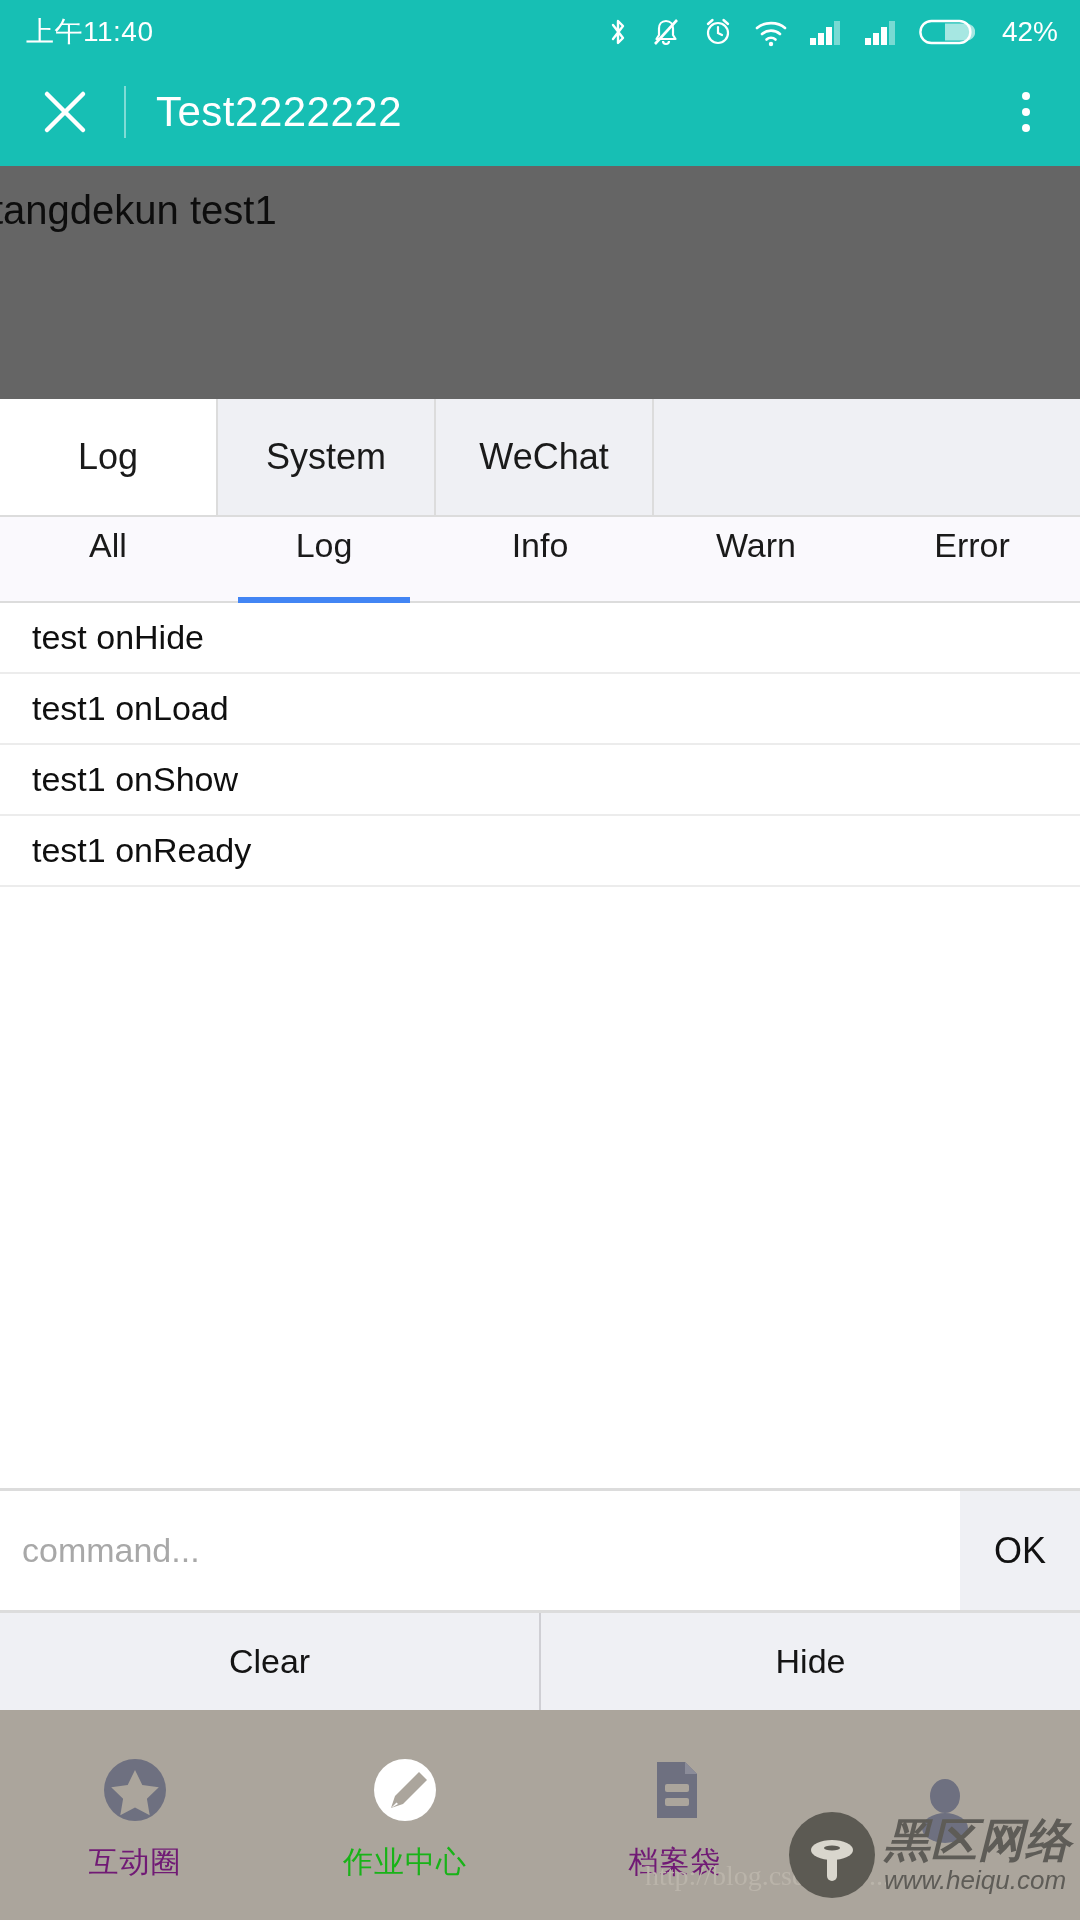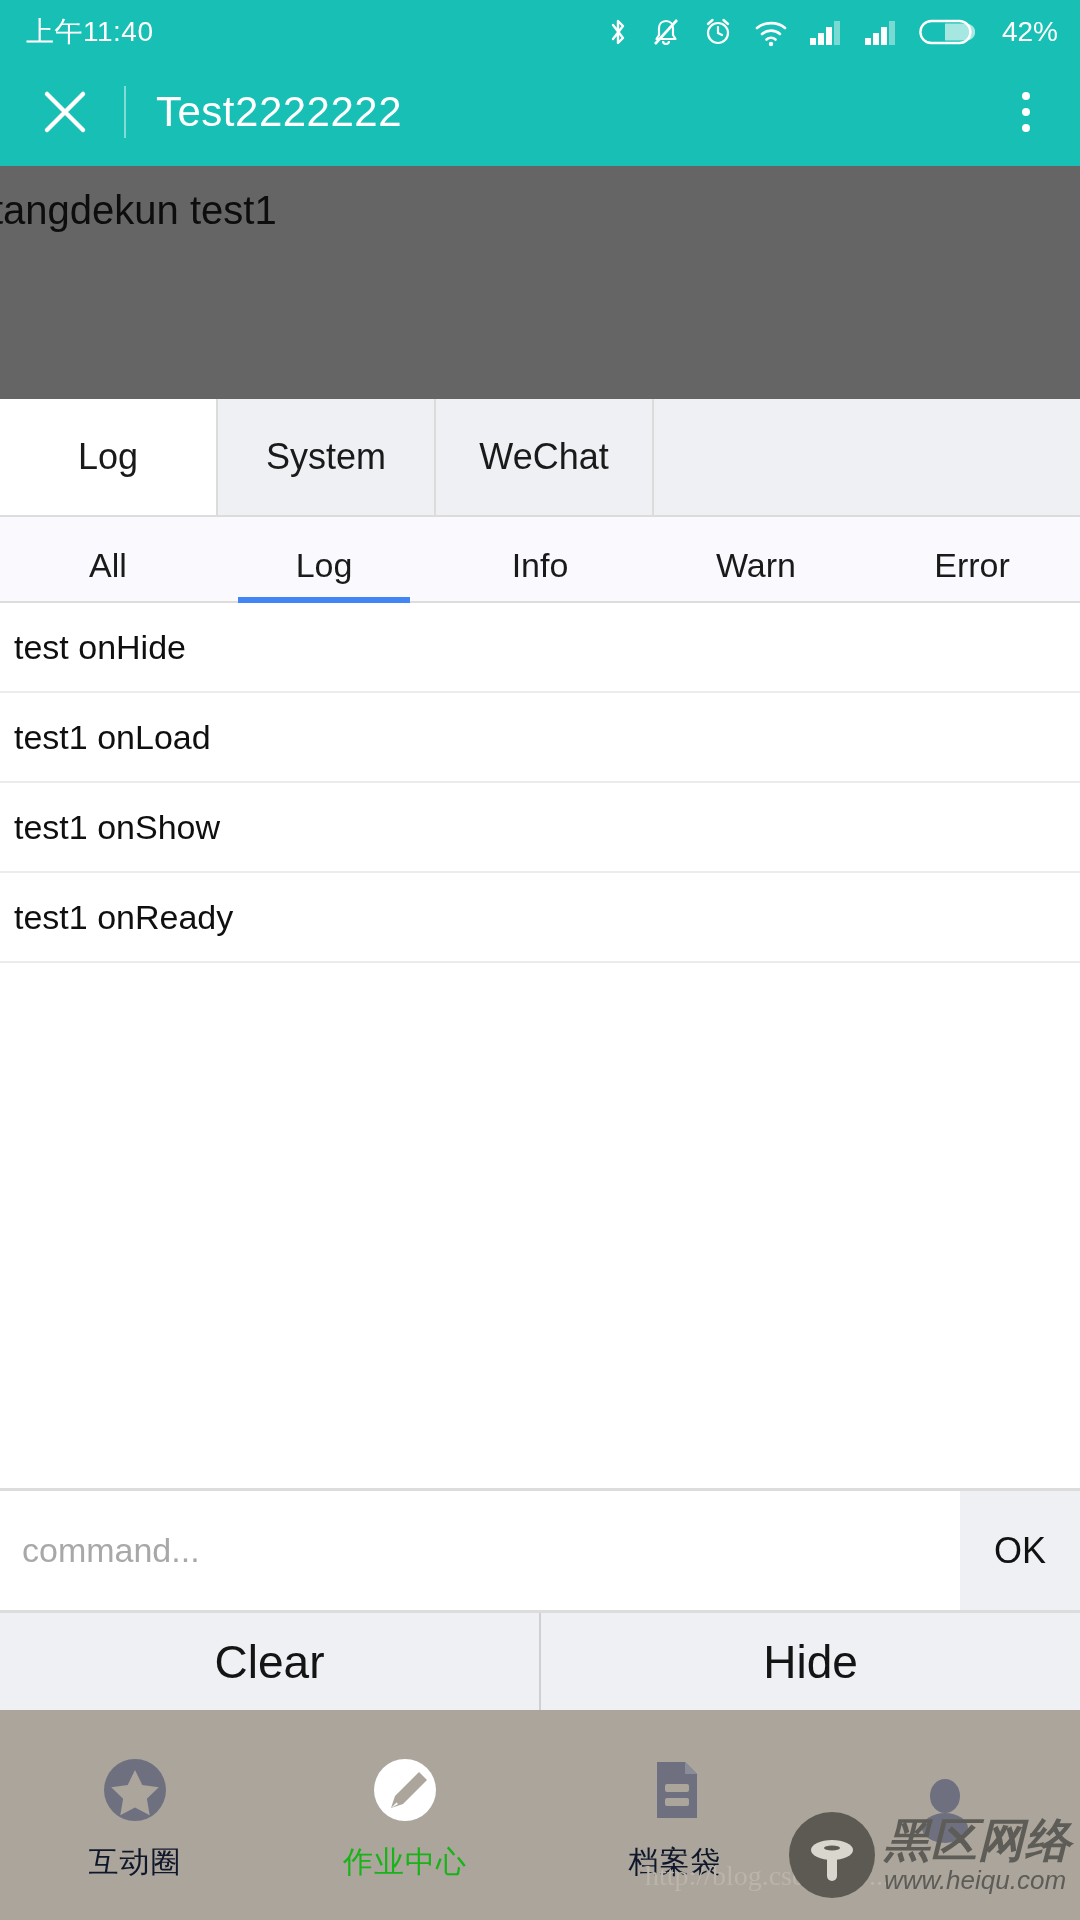--- a/index.html
+++ b/index.html
@@ -50,63 +50,63 @@
     flex: 0 0 218px; display: flex; align-items: center; justify-content: center;
     font-size: 36px; color: #1a1a1a; background: #eff0f4;
     border-right: 2px solid #dcdcdc;
   }
   .tab.active { background: #ffffff; border-right: 2px solid #dcdcdc; }
   .tabbar .tab-filler { flex: 1 1 auto; background: #eff0f4; }
 
   .filterbar { display: flex; flex: 0 0 86px; background: #faf9fd; border-bottom: 2px solid #dcdcdc; }
   .filter {
     flex: 1 1 0; display: flex; align-items: flex-end; justify-content: center;
-    font-size: 34px; color: #1a1a1a; position: relative; padding-bottom: 16px;
+    font-size: 34px; color: #1a1a1a; position: relative; padding-bottom: 36px;
   }
   .filter.active::after {
     content: ""; position: absolute; left: 50%; transform: translateX(-50%);
     bottom: -2px; width: 172px; height: 6px; background: #4285f4;
   }
 
   .loglist { flex: 1 1 auto; overflow: hidden; background: #ffffff; min-height: 0; }
   .logrow {
-    height: 90px; display: flex; align-items: center;
-    padding-left: 14px; font-size: 34px; color: #0f0f0f;
+    height: 71px; display: flex; align-items: center;
+    padding-left: 32px; font-size: 34px; color: #0f0f0f;
     border-bottom: 2px solid #ececec;
   }
 
   .cmdbar { flex: 0 0 122px; display: flex; align-items: stretch; border-top: 3px solid #dcdcdc; background: #ffffff; }
   .cmd-input {
     flex: 1 1 auto; border: none; outline: none; background: #ffffff;
     font-size: 34px; color: #111; padding-left: 22px;
     font-family: "Liberation Sans", "DejaVu Sans", sans-serif;
   }
   .cmd-input::placeholder { color: #a8a8a8; }
   .ok-btn {
     flex: 0 0 120px; background: #eff0f4; display: flex; align-items: center; justify-content: center;
     font-size: 36px; color: #111;
   }
 
   .actionbar { flex: 0 0 100px; display: flex; background: #eff0f4; border-top: 3px solid #dcdcdc; }
   .action {
     flex: 1 1 0; display: flex; align-items: center; justify-content: center;
-    font-size: 46px; color: #141414;
+    font-size: 34px; color: #141414;
   }
   .action + .action { border-left: 2px solid #cfcfd4; }
 
   
   .bottomnav {
     flex: 0 0 210px; background: #aba59c; display: flex; align-items: center;
     position: relative; overflow: hidden;
   }
   .navitem {
     flex: 1 1 0; display: flex; flex-direction: column; align-items: center; justify-content: center; gap: 10px;
   }
   .nav-icon { width: 84px; height: 84px; display: flex; align-items: center; justify-content: center; }
-  .nav-label { font-size: 30px; color: #0f172a; letter-spacing: 1px; }
+  .nav-label { font-size: 30px; color: #701a75; letter-spacing: 1px; }
   .navitem.active .nav-label { color: #18b318; }
 
   
   .watermark {
     position: absolute; right: 8px; bottom: 22px;
     display: flex; align-items: center; gap: 9px; pointer-events: none;
   }
   .wm-logo { width: 86px; height: 86px; border-radius: 50%; background: #5c5a53; display: flex; align-items: center; justify-content: center; }
   .wm-texts { display: flex; flex-direction: column; line-height: 1; }
   .wm-cn { font-size: 46px; color: #5e5c57; font-weight: 700; font-style: italic; letter-spacing: 1px; }

